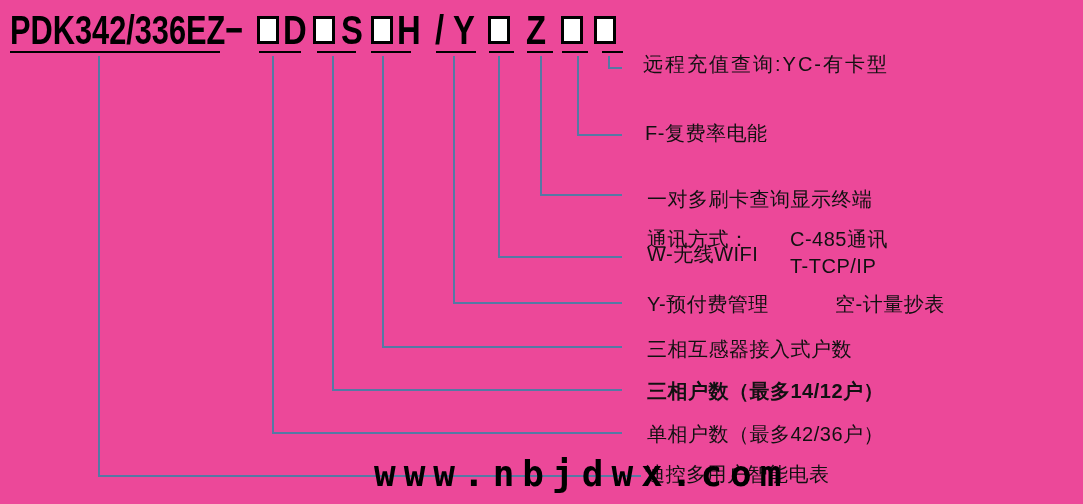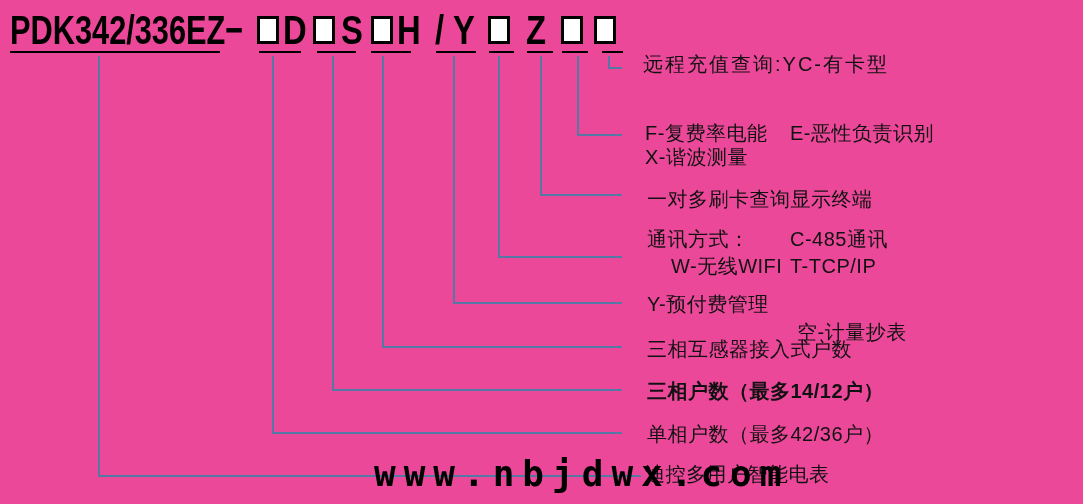--- a/index.html
+++ b/index.html
@@ -92,32 +92,30 @@
 
   <div class="abs vl" style="left:577px;top:56px;height:78px;"></div>
   <div class="abs hl" style="left:577px;top:134px;width:45px;"></div>
 
   <div class="abs vl" style="left:608px;top:56px;height:11px;"></div>
   <div class="abs hl" style="left:608px;top:67px;width:14px;"></div>
 
   <div class="abs lbl sp2" style="left:643px;top:52px;">远程充值查询:YC-有卡型</div>
 
   <div class="abs lbl" style="left:645px;top:121px;text-align:center;">F-复费率电能</div>
-  <div class="abs lbl" style="left:790px;top:121px;">E-恶性负责识别</div>
-  <div class="abs lbl" style="left:645px;top:145px;">X-谐波测量</div>
 
   <div class="abs lbl" style="left:647px;top:187px;">一对多刷卡查询显示终端</div>
 
   <div class="abs lbl" style="left:647px;top:227px;">通讯方式：</div>
   <div class="abs lbl" style="left:790px;top:227px;">C-485通讯</div>
-  <div class="abs lbl" style="left:647px;top:254px;margin-left:24px;">W-无线WIFI</div>
+  <div class="abs lbl" style="left:647px;top:242px;">W-无线WIFI</div>
   <div class="abs lbl" style="left:790px;top:254px;">T-TCP/IP</div>
 
   <div class="abs lbl" style="left:647px;top:292px;">Y-预付费管理</div>
-  <div class="abs lbl" style="left:797px;top:292px;margin-top:28px;">空-计量抄表</div>
+  <div class="abs lbl" style="left:835px;top:292px;">空-计量抄表</div>
 
   <div class="abs lbl" style="left:647px;top:337px;">三相互感器接入式户数</div>
 
   <div class="abs lbl" style="left:647px;top:379px;font-weight:bold;">三相户数（最多14/12户）</div>
 
   <div class="abs lbl" style="left:647px;top:422px;">单相户数（最多42/36户）</div>
 
   <div class="abs lbl" style="left:645px;top:462px;">迪控多用户智能电表</div>
 
   <div class="abs wm" style="left:374px;top:456px;">www.nbjdwx.com</div>

